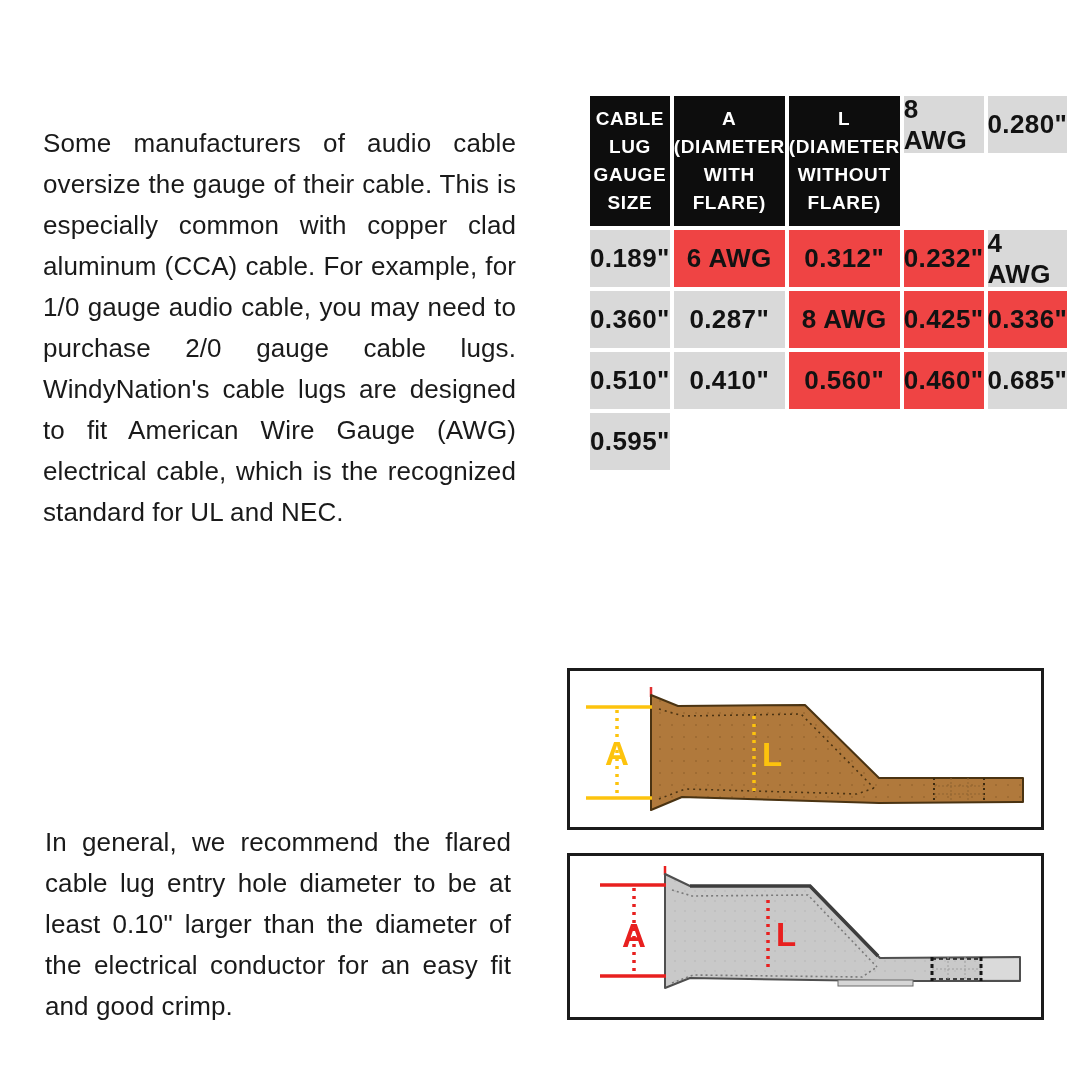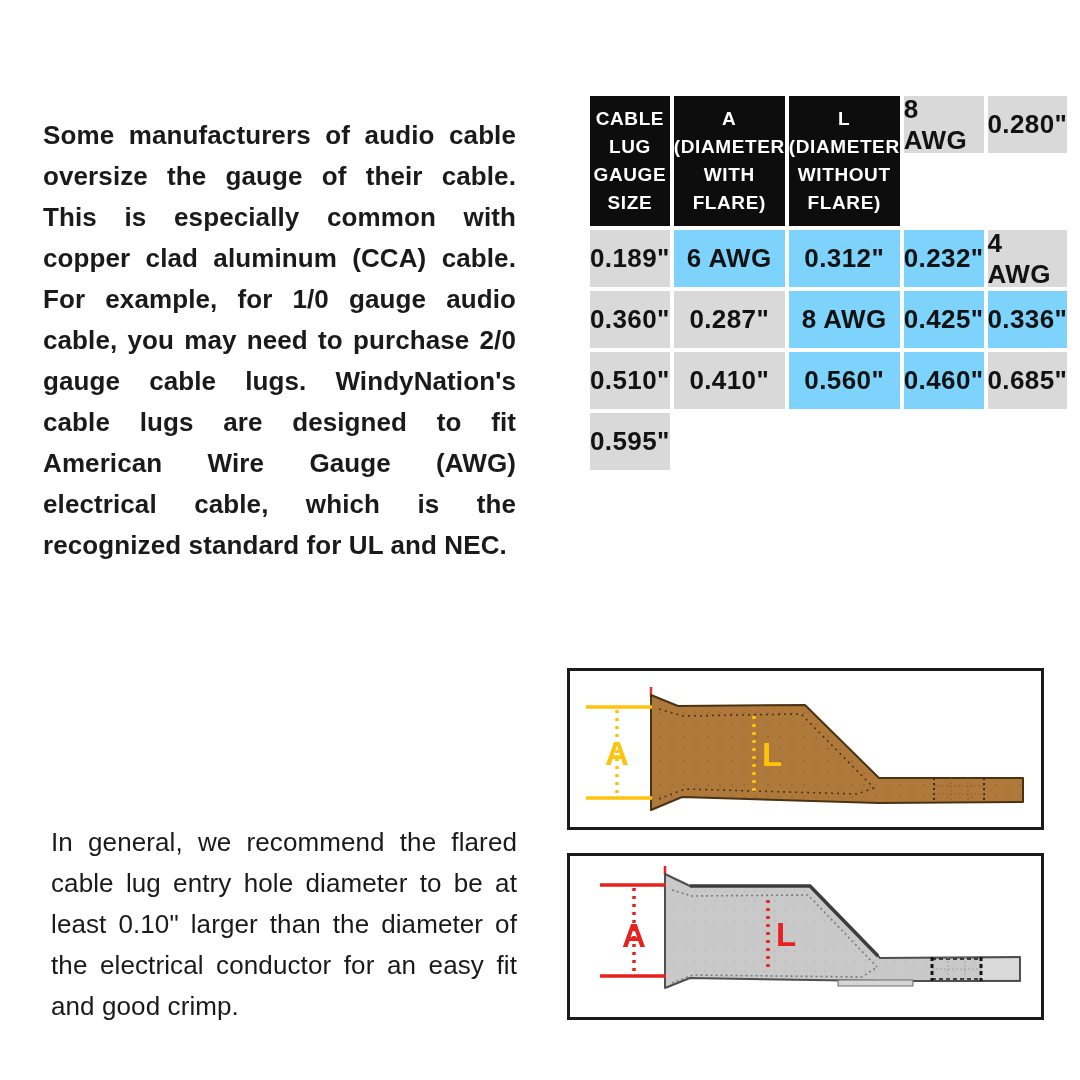--- a/index.html
+++ b/index.html
@@ -2,34 +2,34 @@
 <html><head>
 <meta charset="utf-8">
 <style>
   html,body{margin:0;padding:0;background:#ffffff;}
   body{width:1080px;height:1080px;font-family:"Liberation Sans",sans-serif;}
   .canvas{position:relative;width:1080px;height:1080px;background:#ffffff;overflow:hidden;}
 
   
   .para{position:absolute;color:#1a1a1a;text-align:justify;font-weight:500;
         font-size:26px;line-height:41px;letter-spacing:0.1px;}
-  #p1{left:43px;top:89px;width:473px;font-weight:bold;}
+  #p1{left:43px;top:97px;width:473px;}
   #p2{left:51px;top:639px;width:466px;}
-  #p3{left:51px;top:796px;width:466px;}
+  #p3{left:45px;top:796px;width:466px;}
 
   
   .sizing-table{position:absolute;left:590px;top:96px;width:430px;
                 display:grid;grid-template-columns:1fr 1fr 1fr 1fr 1fr;gap:4px;}
   .th{background:#0d0d0d;color:#ffffff;height:130px;display:flex;align-items:center;
       justify-content:center;text-align:center;white-space:pre-line;
       font-size:19px;font-weight:700;line-height:28px;letter-spacing:0.6px;}
   .td{height:57px;display:flex;align-items:center;justify-content:center;
       font-size:26px;font-weight:700;color:#121212;letter-spacing:0.4px;}
   .light{background:#d9d9d9;}
-  .dark{background:#7dd3fc;}
+  .dark{background:#ef4444;}
 
   
   .diagram{position:absolute;border:3px solid #1b1b1b;background:#ffffff;box-sizing:border-box;}
   #diagram-copper{left:567px;top:668px;width:477px;height:162px;}
   #diagram-gray{left:567px;top:853px;width:477px;height:167px;}
   .diagram svg{display:block;width:100%;height:100%;}
   .dim-label{font-family:"Liberation Sans",sans-serif;font-weight:700;font-size:33px;}
 </style>
 </head>
 <body>

